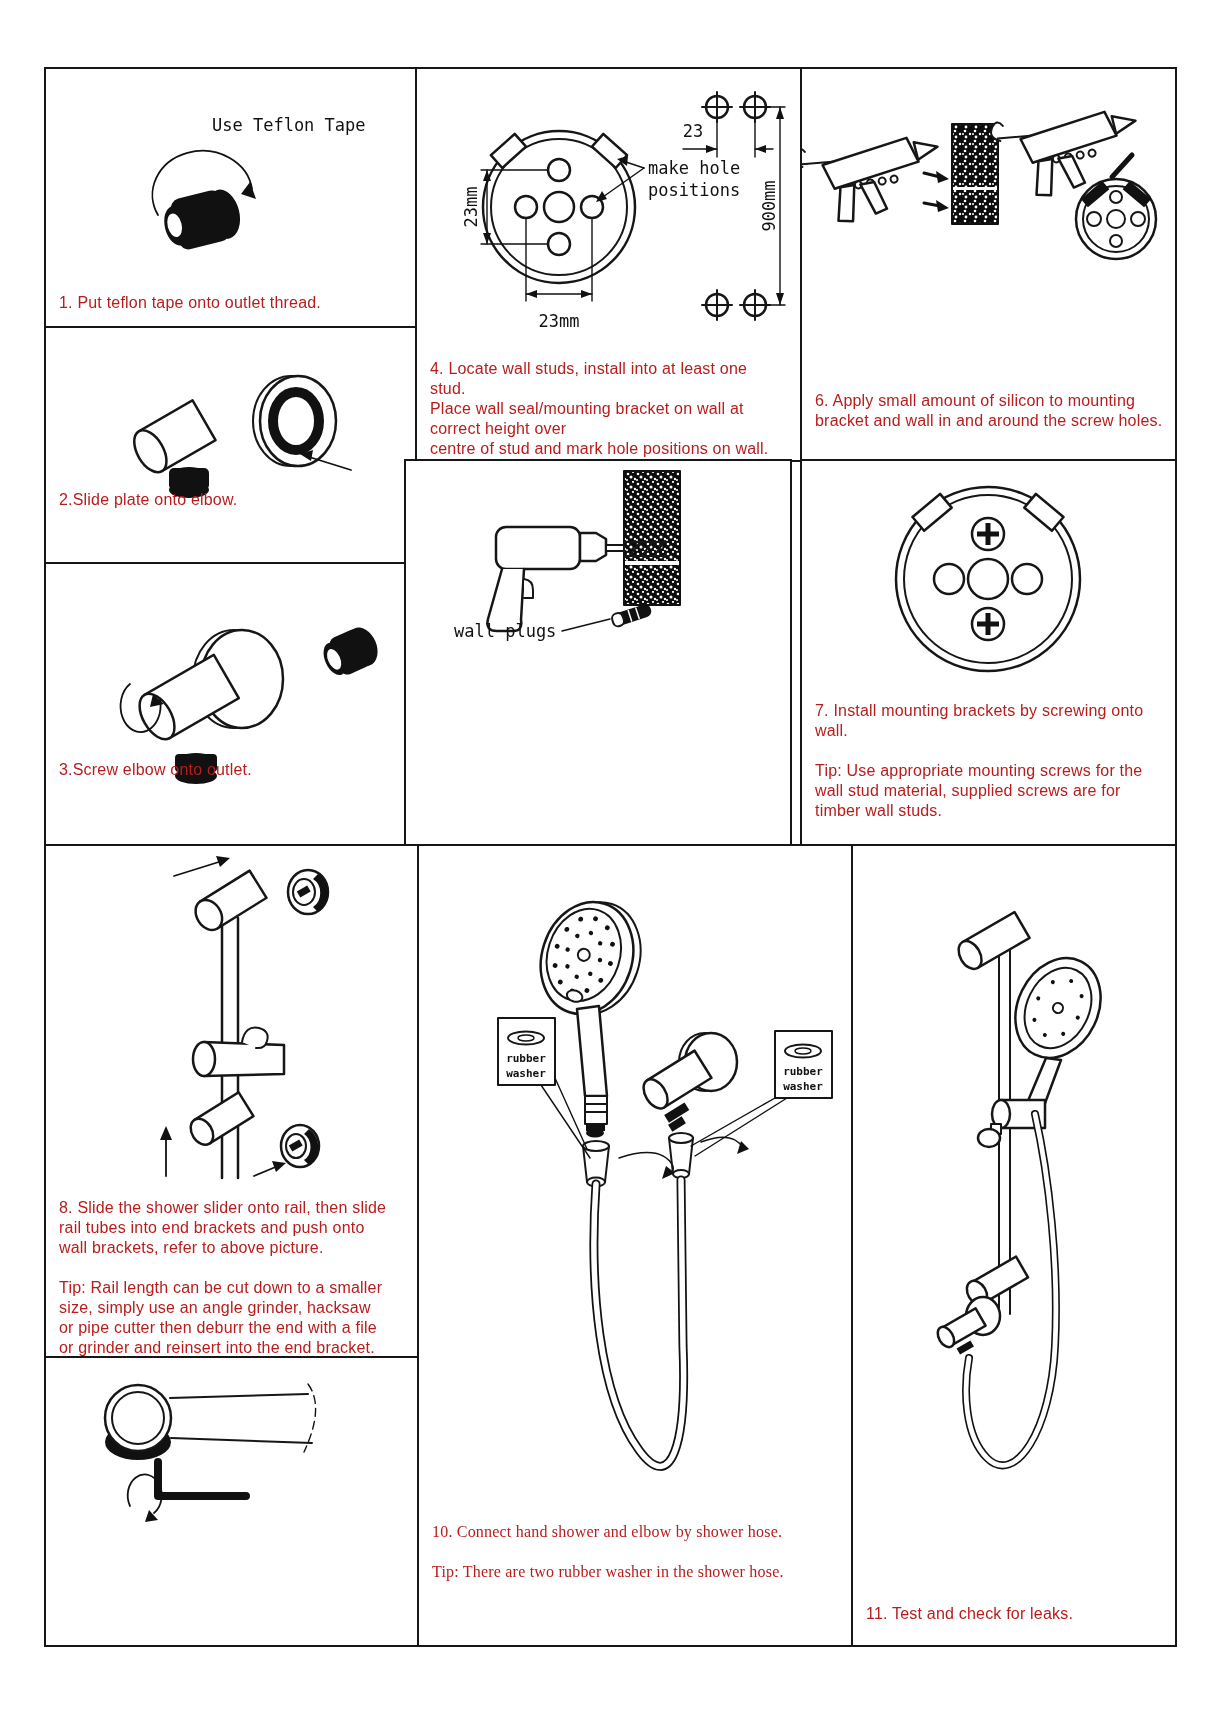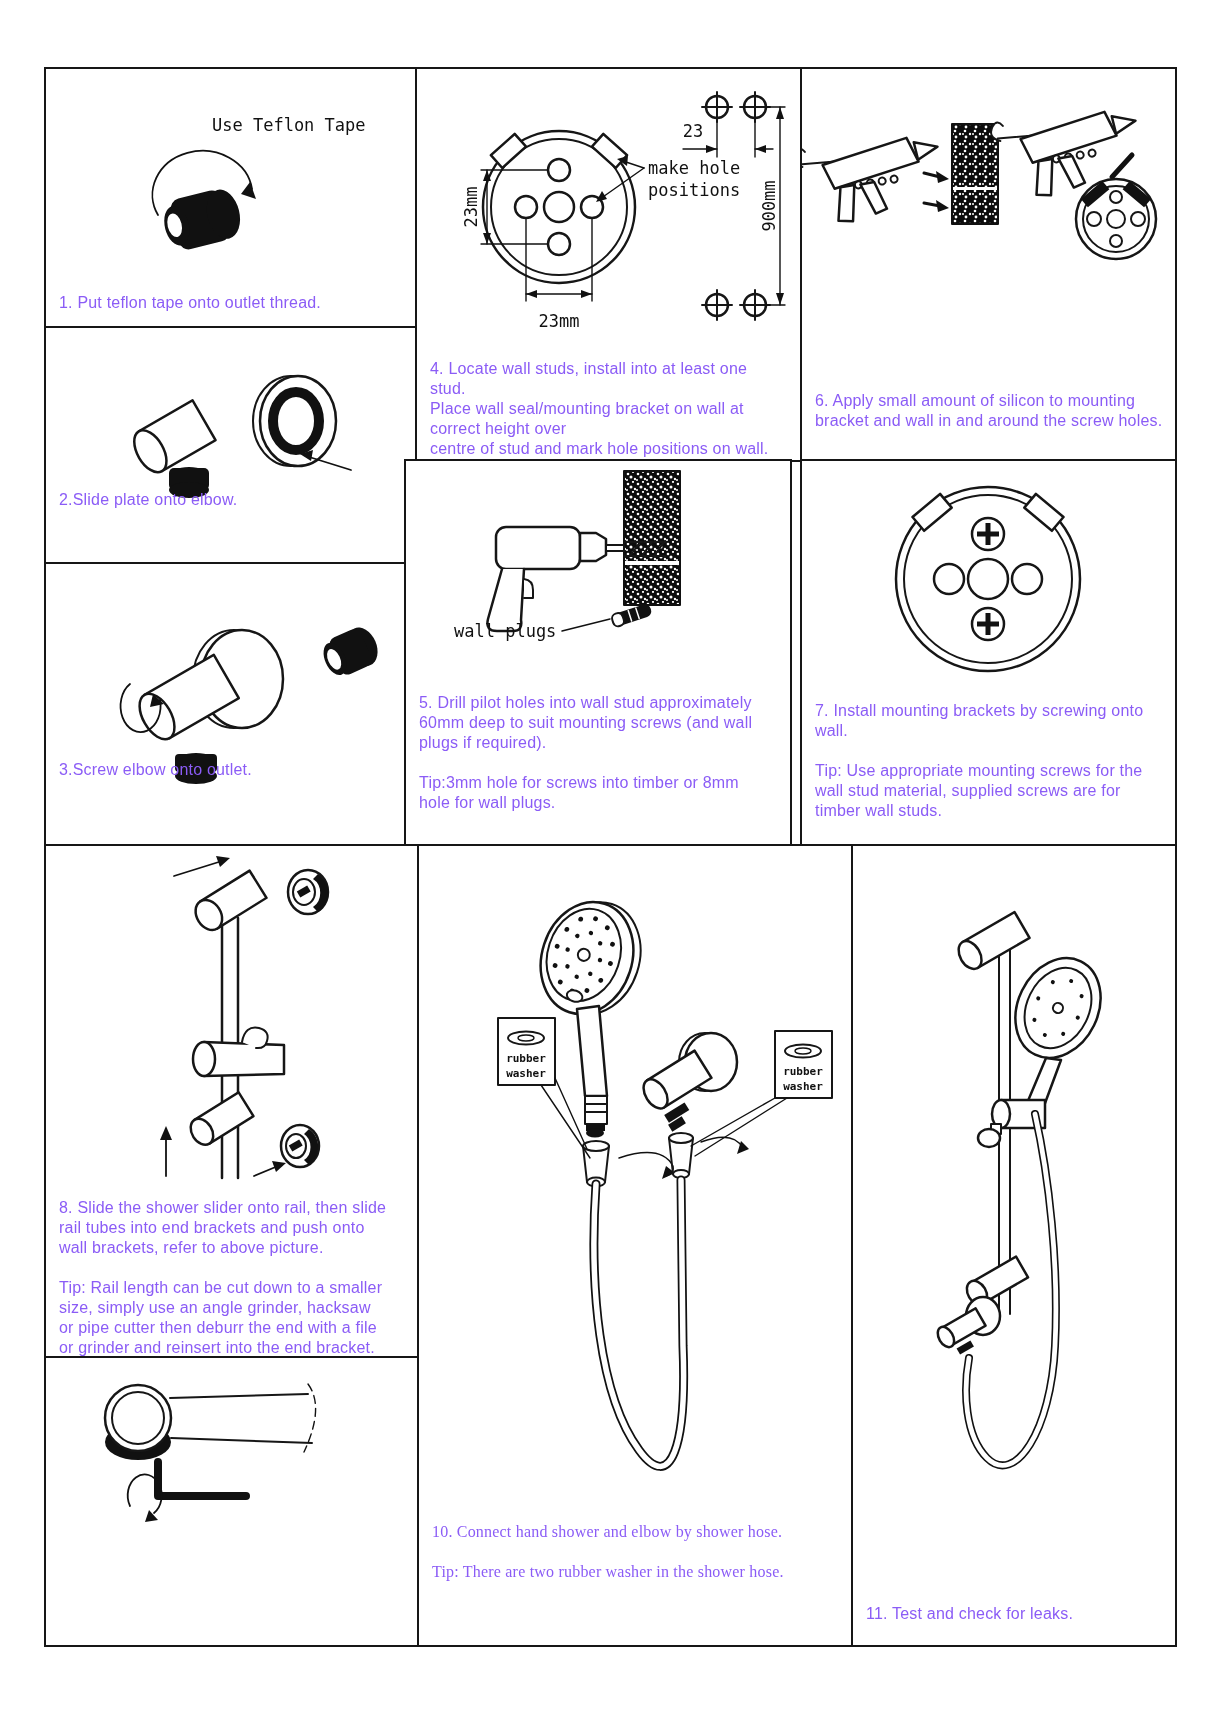--- a/index.html
+++ b/index.html
@@ -7,21 +7,21 @@
     position:relative; width:1214px; height:1717px; background:#ffffff;
     font-family:"Liberation Sans", sans-serif; color:#1c1c1c; overflow:hidden;
   }
   .panel {
     position:absolute; background:#ffffff; border:2.5px solid #161616;
     box-sizing:border-box;
   }
   .panel svg { position:absolute; top:0; left:0; display:block; }
   .cap {
     position:absolute; left:13px; right:4px;
-    font-size:16px; line-height:1.25; color:#8b5cf6;
+    font-size:16px; line-height:1.25; color:#b91c1c;
     white-space:pre-line; letter-spacing:0.2px;
   }
   svg { stroke-linecap:round; stroke-linejoin:round; }
   svg text { stroke:none; }
   .lbl  { font-family:"DejaVu Sans Mono", monospace; font-size:17px; fill:#111; }
   .lbls { font-family:"DejaVu Sans Mono", monospace; font-size:11px; font-weight:bold; fill:#111; }
   .ln   { stroke:#111; stroke-width:1.8; fill:none; }
   .thin { stroke:#111; stroke-width:1.4; fill:none; }
   .o25  { stroke:#161616; stroke-width:2.5; fill:#fff; }
   .o2   { stroke:#161616; stroke-width:2;   fill:#fff; }
@@ -194,26 +194,20 @@
       </g>
       <text class="lbl" x="48" y="176">wall plugs</text>
       <path class="thin" d="M156,170 L204,158"></path>
       <g transform="rotate(-18 225 155)">
         <rect x="206" y="148" width="40" height="13" rx="6" class="solid"></rect>
         <rect x="206" y="148" width="11" height="13" rx="5" class="o2"></rect>
         <line x1="224" y1="149" x2="224" y2="160" stroke="#fff" stroke-width="1.5"></line>
         <line x1="232" y1="149" x2="232" y2="160" stroke="#fff" stroke-width="1.5"></line>
       </g>
     </svg>
-    <div class="cap" style="top:232px;">5. Drill pilot holes into wall stud approximately
-60mm deep to suit mounting screws (and wall
-plugs if required).
-
-Tip:3mm hole for screws into timber or 8mm
-hole for wall plugs.</div>
   </div>
 
   <div class="panel" style="left:800px;top:67px;width:377px;height:395px;">
     <svg width="372" height="315" viewBox="0 0 372 315">
       <defs>
         <pattern id="spB" width="10" height="10" patternUnits="userSpaceOnUse">
           <rect width="10" height="10" fill="#0c0c0c"></rect>
           <circle cx="3" cy="2" r="1.3" fill="#fff"></circle>
             <circle cx="8" cy="5" r="1.2" fill="#fff"></circle>
           <circle cx="4" cy="8" r="1.4" fill="#fff"></circle>

